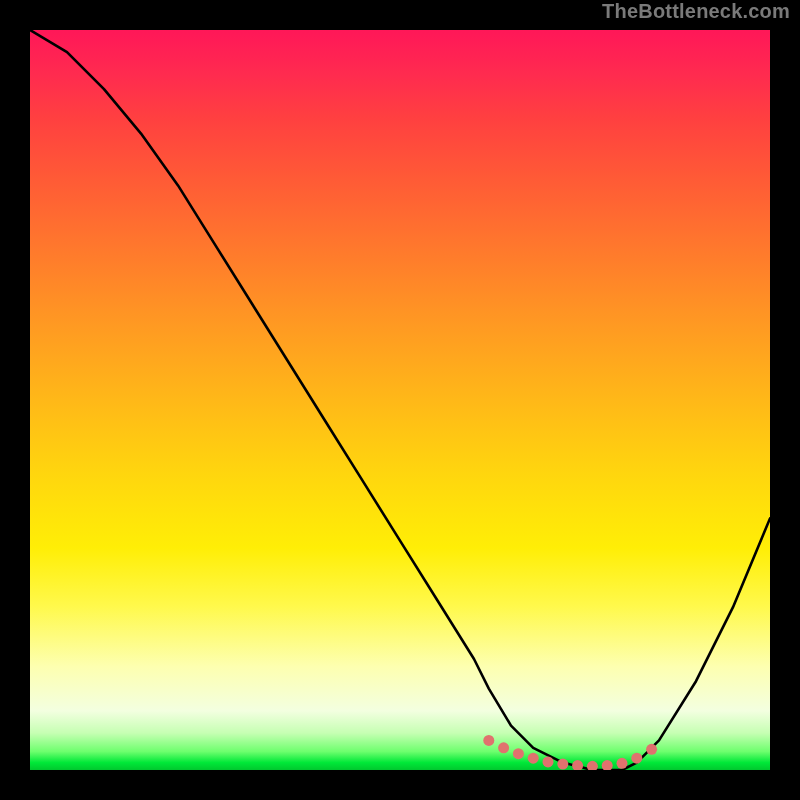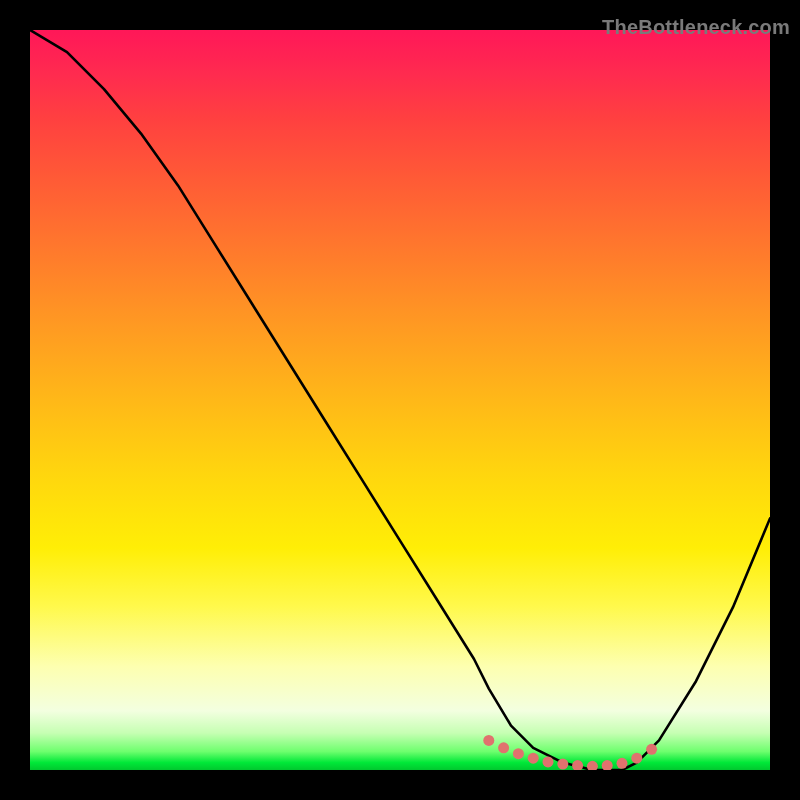--- a/index.html
+++ b/index.html
@@ -12,21 +12,21 @@
     overflow: hidden;
   }
   .frame {
     position: relative;
     width: 800px;
     height: 800px;
     background: #000;
   }
   .attribution {
     position: absolute;
-    top: 16px;
+    top: 0;
     right: 10px;
     color: #7a7a7a;
     font-size: 20px;
     font-weight: 600;
     letter-spacing: 0.2px;
     z-index: 20;
   }
   .plot-area {
     position: absolute;
     left: 30px;

